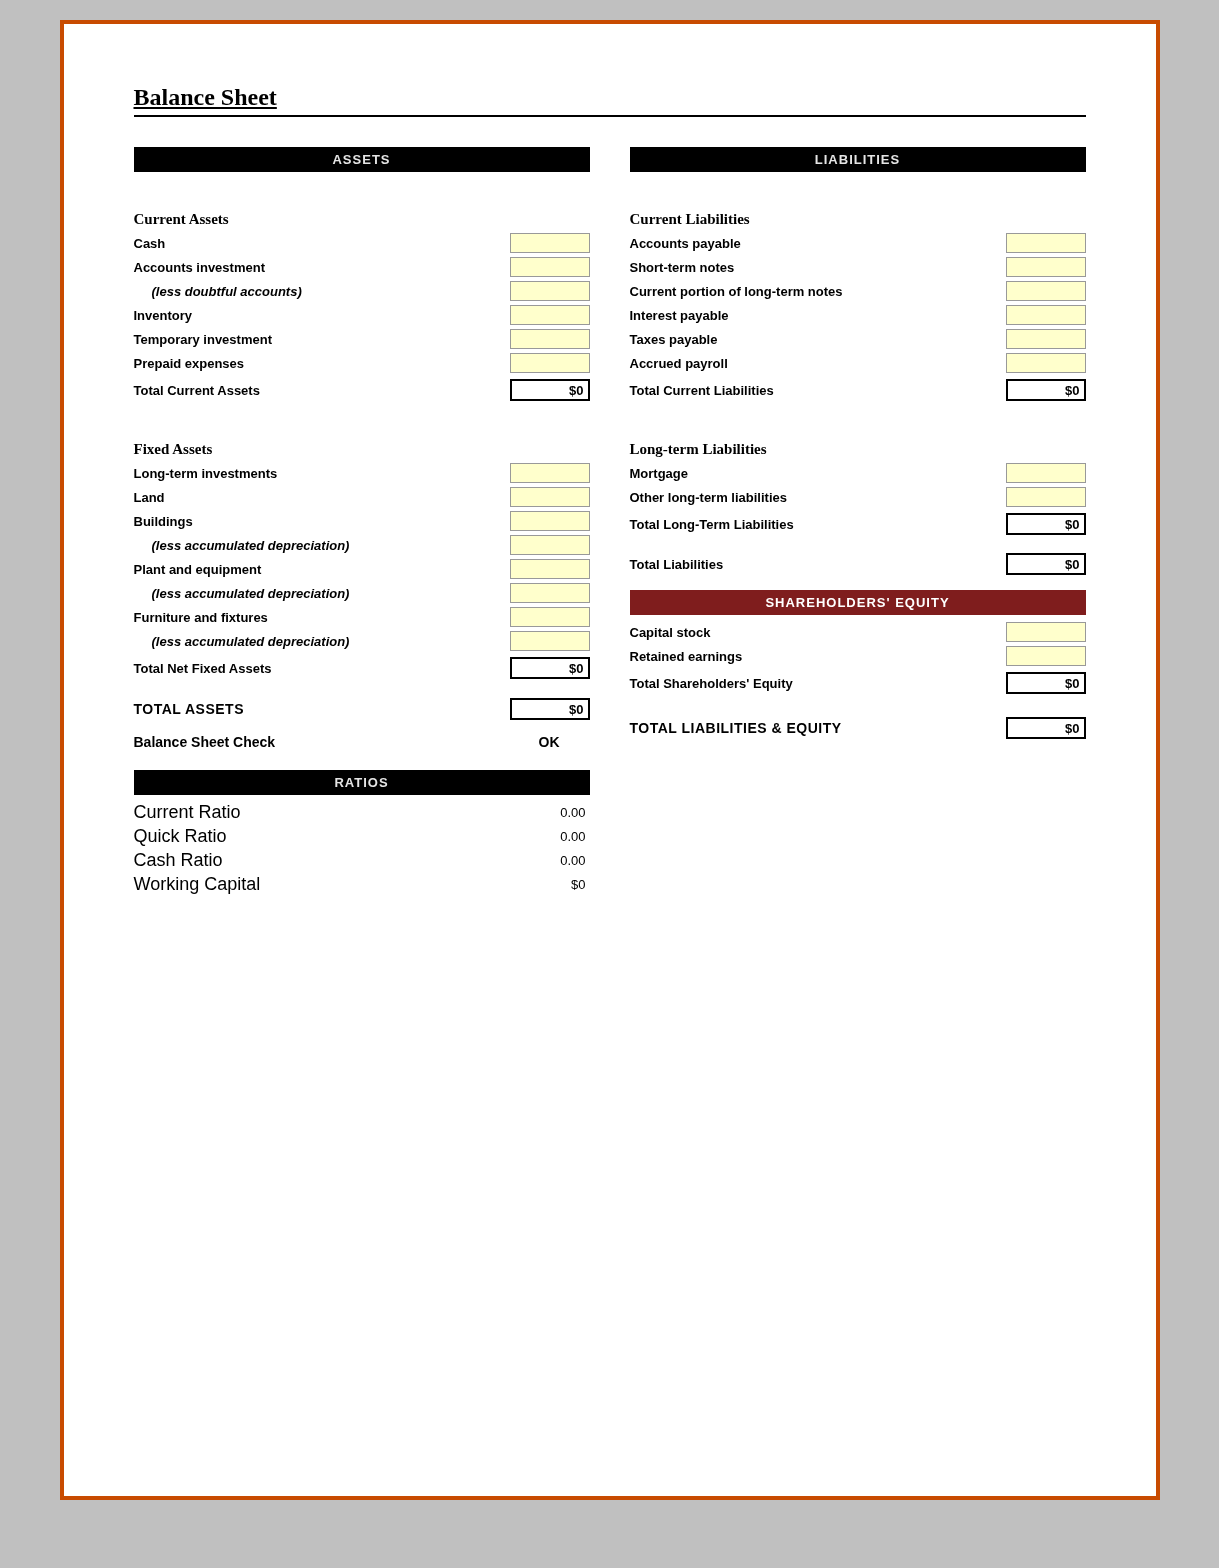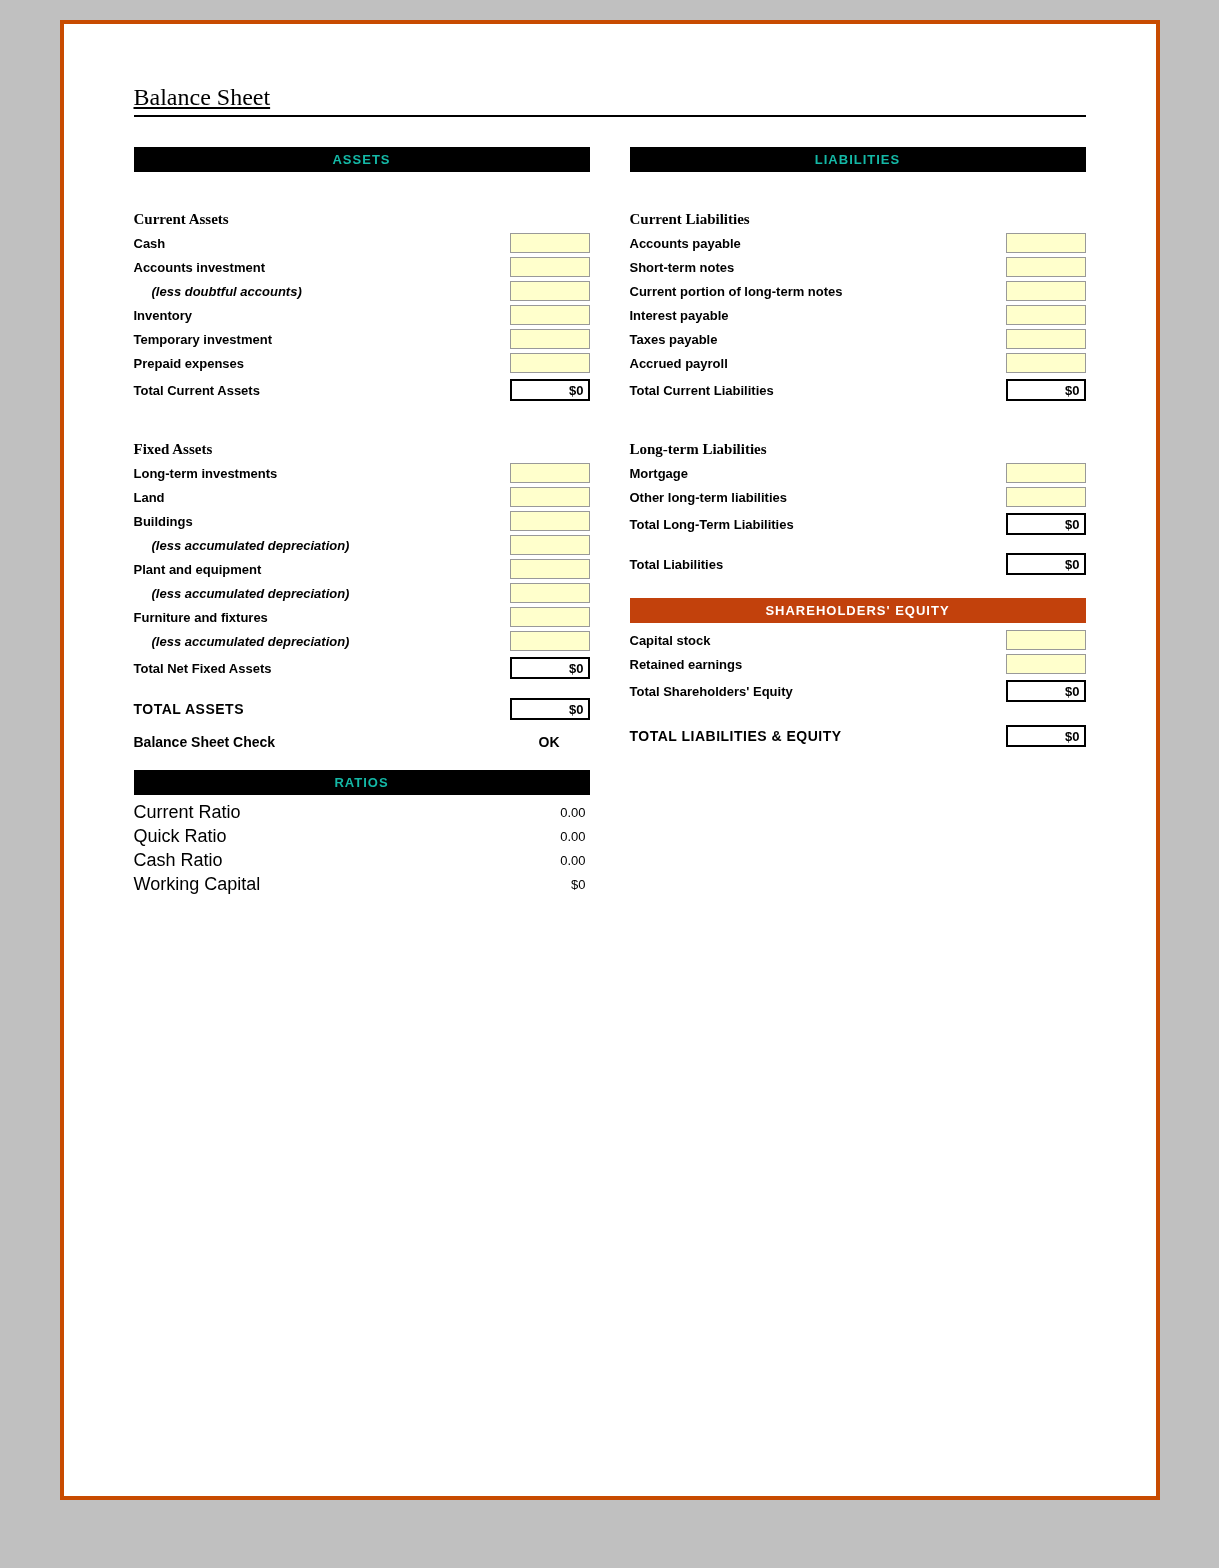--- a/index.html
+++ b/index.html
@@ -17,21 +17,21 @@
     .page-border {
       border: 4px solid #c84b00;
       background: white;
       width: 1100px;
       min-height: 1480px;
       padding: 60px 70px;
     }
 
     .page-title {
       font-size: 24px;
-      font-weight: normal;
+      font-weight: bold;
       text-decoration: underline;
       margin-bottom: 4px;
       font-family: 'Times New Roman', Times, serif;
     }
 
     .title-underline {
       border-bottom: 2px solid black;
       margin-bottom: 30px;
     }
 
@@ -39,21 +39,21 @@
       display: flex;
       gap: 40px;
     }
 
     .left-col, .right-col {
       flex: 1;
     }
 
     .section-header {
       background: black;
-      color: #14b8a6;
+      color: #e5e5e5;
       text-align: center;
       font-weight: bold;
       font-size: 13px;
       padding: 5px 8px;
       letter-spacing: 1px;
       margin-bottom: 6px;
     }
 
     .section-title {
       font-weight: bold;
@@ -171,21 +171,21 @@
     }
 
     .total-assets-label {
       font-weight: bold;
       font-size: 14px;
       letter-spacing: 0.5px;
       flex: 1;
     }
 
     .shareholders-header {
-      background: #c2410c;
+      background: #7f1d1d;
       color: white;
       text-align: center;
       font-weight: bold;
       font-size: 13px;
       padding: 5px 8px;
       letter-spacing: 1px;
       margin-bottom: 6px;
       margin-top: 10px;
     }
   </style>
@@ -352,21 +352,21 @@
       <div class="line-item">
         <span class="line-label">Other long-term liabilities</span>
         <div class="input-cell"></div>
       </div>
 
       <div class="total-line">
         <span class="total-label">Total Long-Term Liabilities</span>
         <div class="total-cell">$0</div>
       </div>
 
-      <div class="total-line" style="margin-top: 0; margin-bottom: 22px;">
+      <div class="total-line" style="margin-top: 0; margin-bottom: 14px;">
         <span class="total-label">Total Liabilities</span>
         <div class="total-cell">$0</div>
       </div>
 
       <div class="shareholders-header">SHAREHOLDERS' EQUITY</div>
 
       <div class="line-item">
         <span class="line-label">Capital stock</span>
         <div class="input-cell"></div>
       </div>

